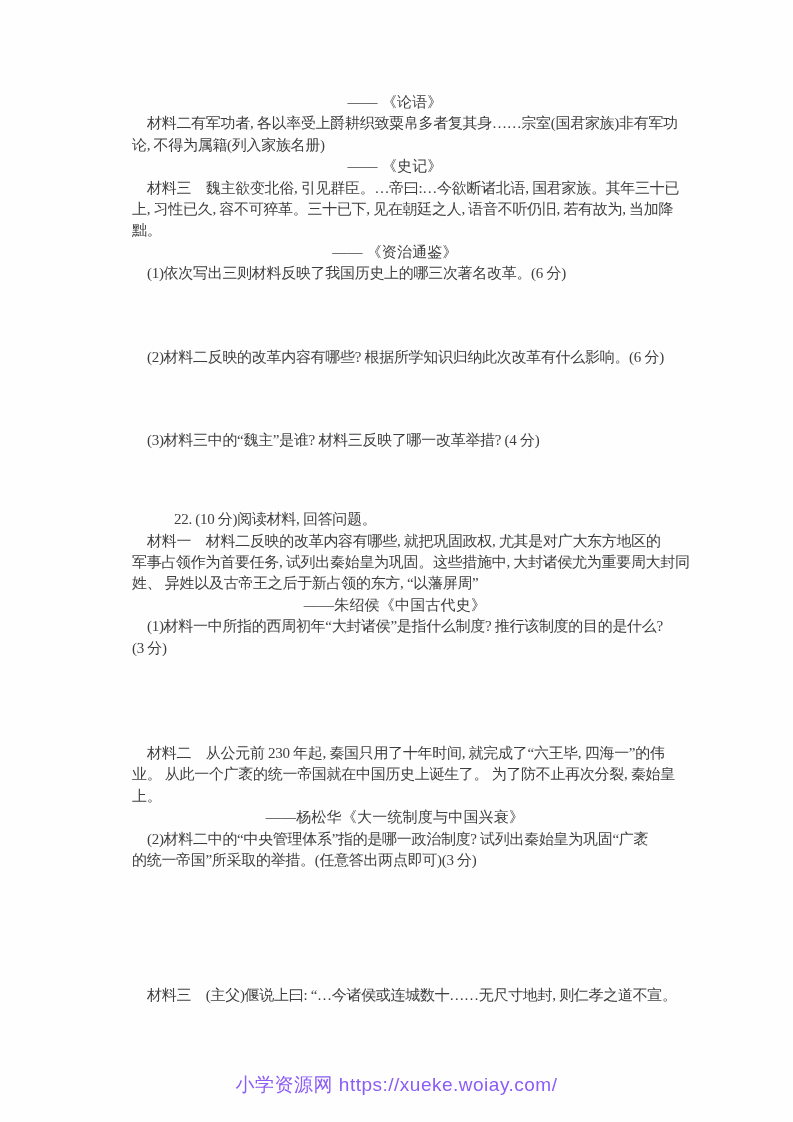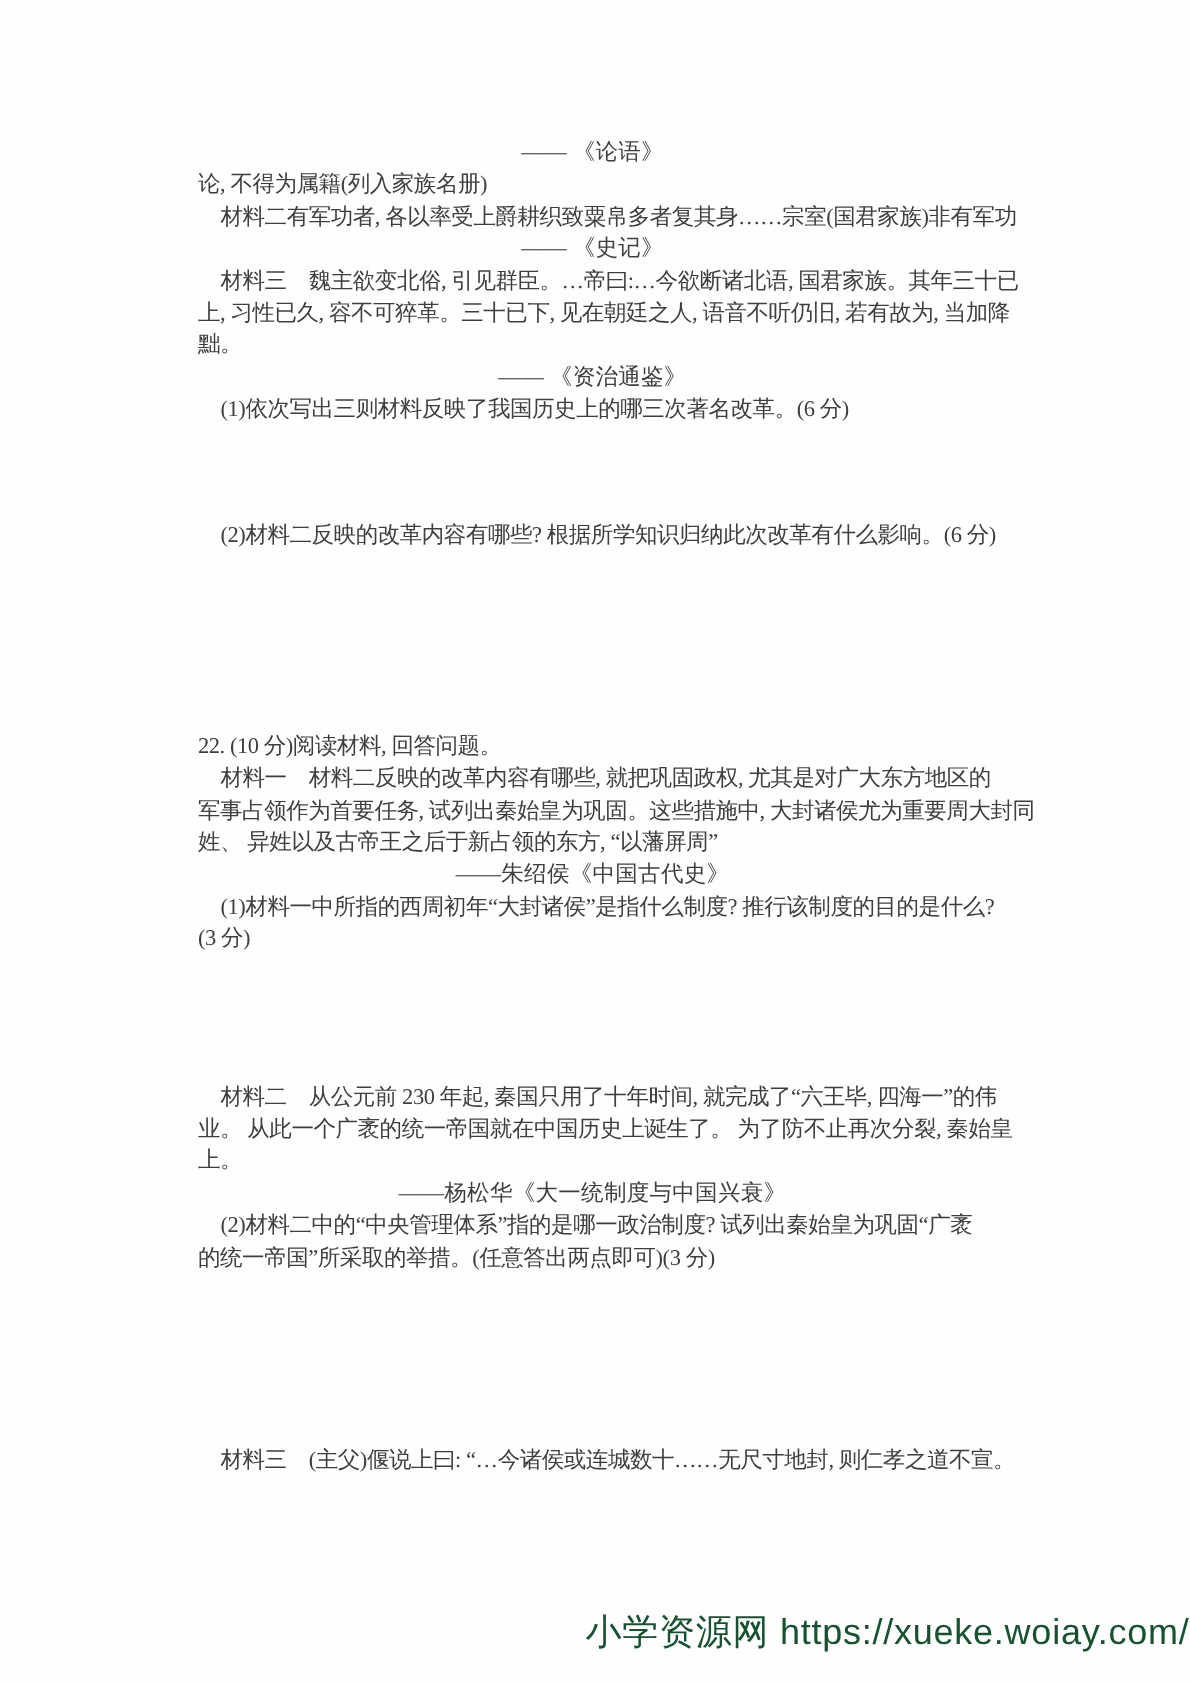--- a/index.html
+++ b/index.html
@@ -19,52 +19,53 @@
     width: 526px;
     font-size: 15px;
     letter-spacing: -0.3px;
   }
   .line {
     height: 21.4px;
     line-height: 21.4px;
     white-space: pre;
   }
   .line.first { padding-left: 15px; }
-  .line.numbered { padding-left: 0; }
+  .line.numbered { padding-left: 0; margin-left: 42px; }
   .line.source { text-align: center; letter-spacing: 0.2px; }
   .spacer { width: 100%; }
   .footer {
     position: absolute;
     left: 0;
     top: 1072px;
     width: 100%;
-    text-align: right;
+    text-align: center;
     font-family: "Liberation Sans", "DejaVu Sans", sans-serif;
-    font-size: 24px;
+    font-size: 19px;
     letter-spacing: 0.5px;
-    color: #14532d;
+    color: #8b5cf6;
   }
 </style>
 </head>
 <body>
 
 <div class="page">
   <div class="content" id="content">
       <div class="line source">—— 《论语》</div>
+      <div class="line para first">材料二有军功者, 各以率受上爵耕织致粟帛多者复其身……宗室(国君家族)非有军功</div>
       <div class="line para">论, 不得为属籍(列入家族名册)</div>
-      <div class="line para first">材料二有军功者, 各以率受上爵耕织致粟帛多者复其身……宗室(国君家族)非有军功</div>
       <div class="line source">—— 《史记》</div>
       <div class="line para first">材料三　魏主欲变北俗, 引见群臣。…帝曰:…今欲断诸北语, 国君家族。其年三十已</div>
       <div class="line para">上, 习性已久, 容不可猝革。三十已下, 见在朝廷之人, 语音不听仍旧, 若有故为, 当加降</div>
       <div class="line para">黜。</div>
       <div class="line source">—— 《资治通鉴》</div>
       <div class="line question first">(1)依次写出三则材料反映了我国历史上的哪三次著名改革。(6 分)</div>
       <div class="spacer" style="height: 62px;"></div>
       <div class="line question first">(2)材料二反映的改革内容有哪些? 根据所学知识归纳此次改革有什么影响。(6 分)</div>
       <div class="spacer" style="height: 62px;"></div>
+      <div class="line question first">(3)材料三中的“魏主”是谁? 材料三反映了哪一改革举措? (4 分)</div>
       <div class="spacer" style="height: 58px;"></div>
       <div class="line numbered">22. (10 分)阅读材料, 回答问题。</div>
       <div class="line para first">材料一　材料二反映的改革内容有哪些, 就把巩固政权, 尤其是对广大东方地区的</div>
       <div class="line para">军事占领作为首要任务, 试列出秦始皇为巩固。这些措施中, 大封诸侯尤为重要周大封同</div>
       <div class="line para">姓、 异姓以及古帝王之后于新占领的东方, “以藩屏周”</div>
       <div class="line source">——朱绍侯《中国古代史》</div>
       <div class="line question first">(1)材料一中所指的西周初年“大封诸侯”是指什么制度? 推行该制度的目的是什么?</div>
       <div class="line question">(3 分)</div>
       <div class="spacer" style="height: 84px;"></div>
       <div class="line para first">材料二　从公元前 230 年起, 秦国只用了十年时间, 就完成了“六王毕, 四海一”的伟</div>

